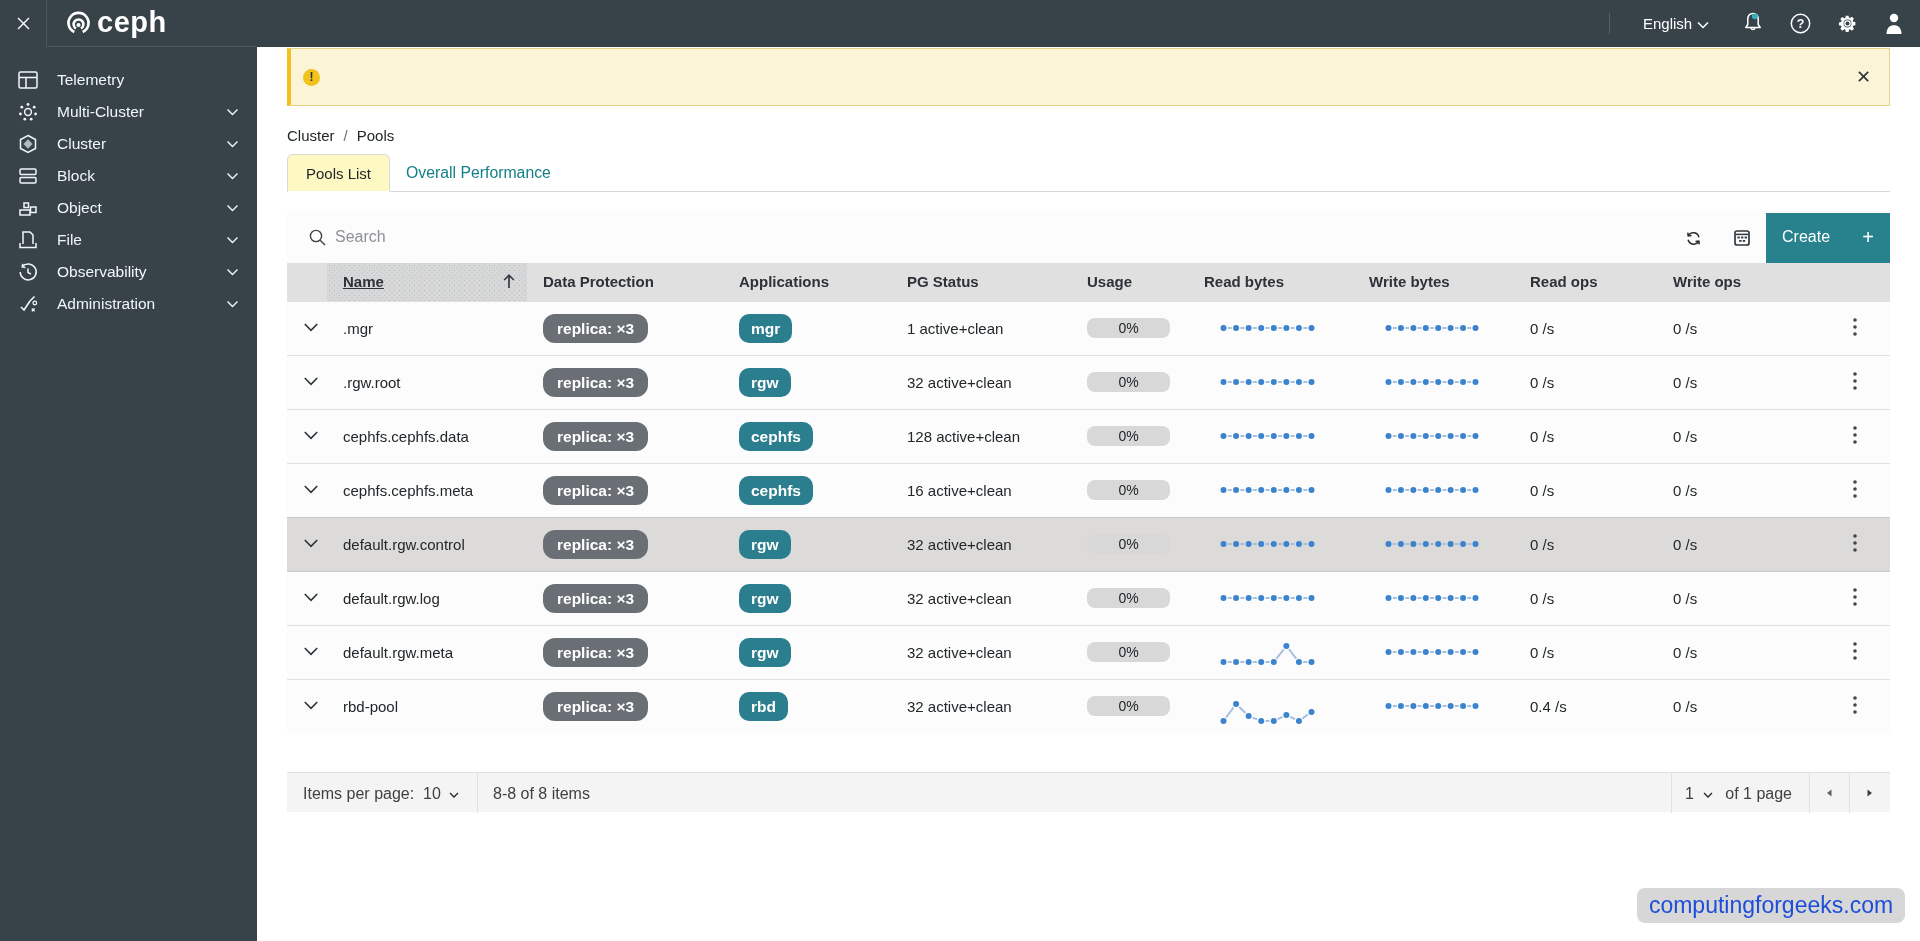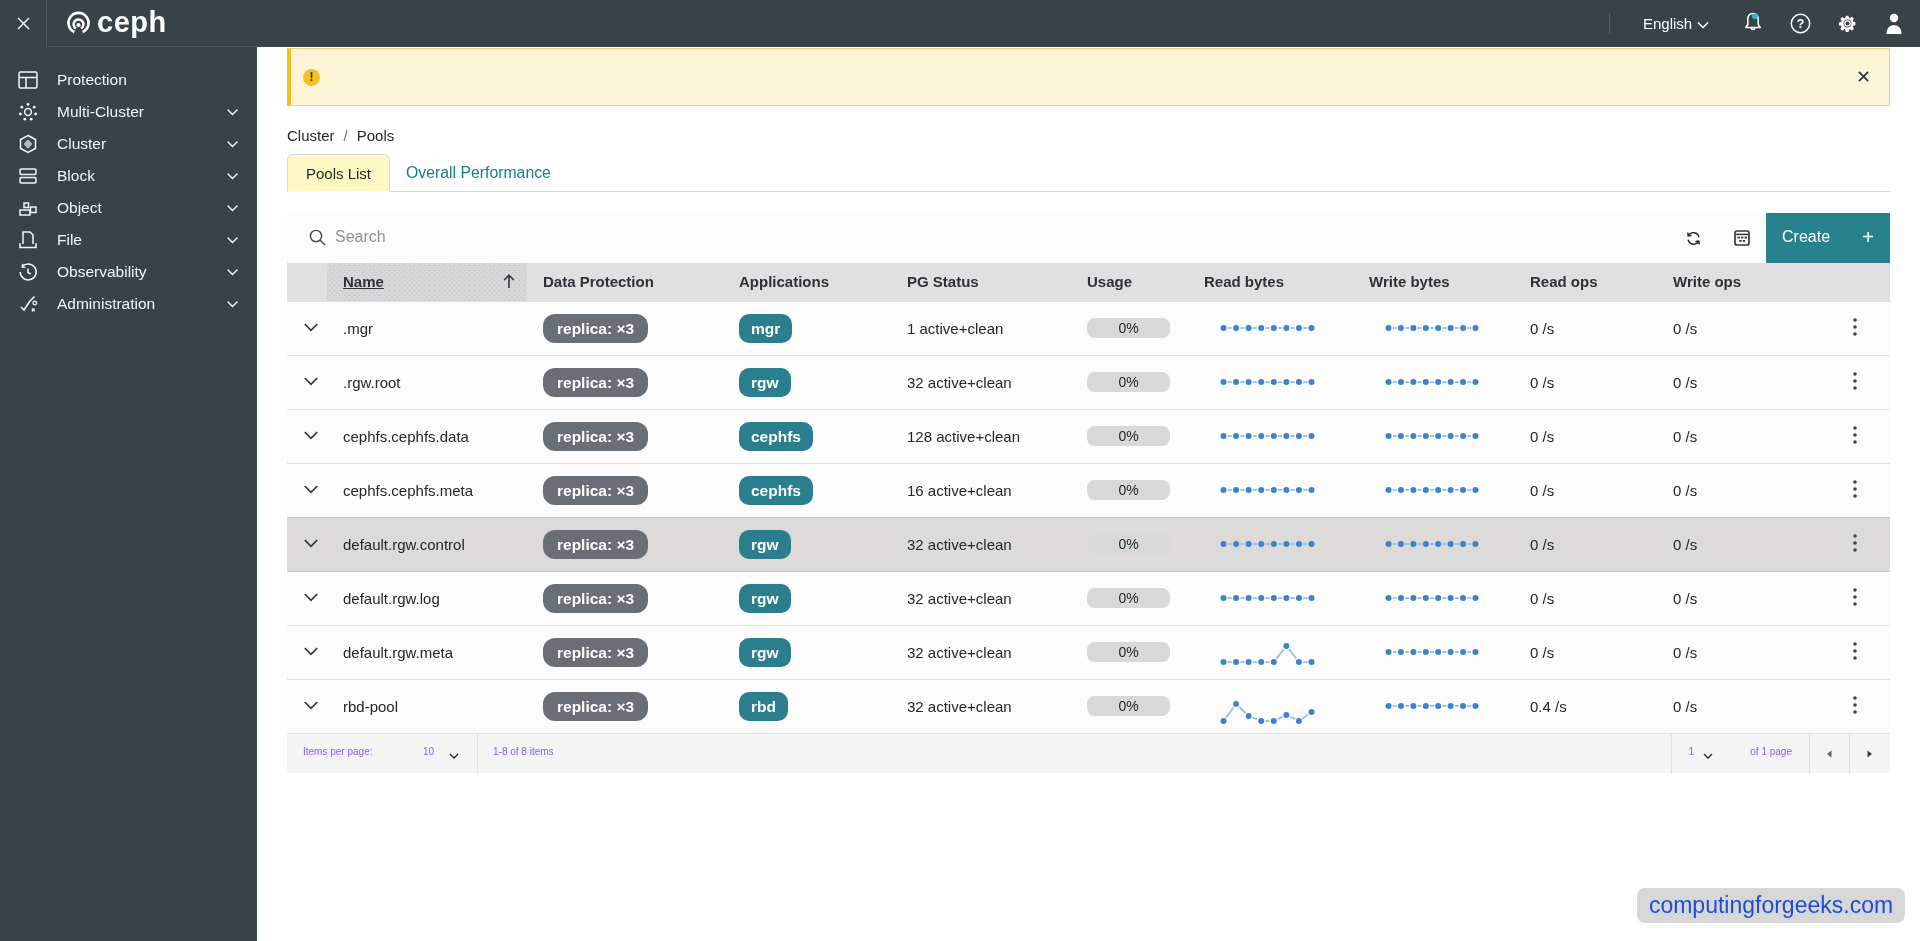--- a/index.html
+++ b/index.html
@@ -63,21 +63,21 @@
 th .uparrow { position:absolute; right:12px; top:10px; }
 table.tbl td { height:54px; font-size:15px; color:#21272a; border-top:1px solid #e0e0e0; padding:0 0 0 16px; background:#fcfcfc; }
 tr.sel td { background:#dcdbd9; border-top:1px solid #c9c8c6; }
 tr.aftersel td { border-top:1px solid #c9c8c6; }
 td.chev { padding-left:20px; text-align:left; }
 .badge-rep { display:inline-block; background:#696f74; color:#fff; font-weight:bold; font-size:15.5px; line-height:19px; border-radius:12px; padding:5px 14px; }
 .badge-app { display:inline-block; background:#2b7e8d; color:#fff; font-weight:bold; font-size:15.5px; line-height:19px; border-radius:10px; padding:5px 12px; }
 .usage { display:inline-block; width:83px; height:20px; background:#d8d8d8; border-radius:8px; color:#21272a; font-size:14px; text-align:center; line-height:20px; }
 
 
-.pager { position:relative; width:1603px; height:40px; background:#f4f4f4; border-top:1px solid #e0e0e0; font-size:10px; color:#8b5cf6; }
+.pager { position:relative; width:1603px; height:40px; background:#f4f4f4; border-top:1px solid #e0e0e0; font-size:16px; color:#404040;margin-top:39px; }
 .pager .ipp { position:absolute; left:16px; top:12px; }
 .pager .ten { position:absolute; left:136px; top:12px; }
 .pager .tenchev { position:absolute; left:161px; top:16px; }
 .pager .vdiv1 { position:absolute; left:190px; top:0; width:1px; height:40px; background:#e0e0e0; }
 .pager .range { position:absolute; left:206px; top:12px; }
 .pager .p1 { position:absolute; right:196px; top:12px; }
 .pager .p1chev { position:absolute; right:176px; top:16px; }
 .pager .ofpage { position:absolute; right:98px; top:12px; }
 .pager .vdiv0 { position:absolute; left:1384px; top:0; width:1px; height:40px; background:#e0e0e0; }
 .pager .vdiv2 { position:absolute; right:80px; top:0; width:1px; height:40px; background:#e0e0e0; }
@@ -133,21 +133,21 @@
   </div>
 </div>
 
 <div style="position:absolute;left:48px;top:46px;width:209px;height:1px;background:#4d575e;z-index:5"></div>
 <div class="sidebar" id="sidebar">
     <div class="nav-item" style="top:17px">
     <svg class="nicon" width="20" height="20" viewBox="0 0 20 20">
         <rect x="1" y="2" width="18" height="16" rx="1.5" fill="none" stroke="#f2f6f7" stroke-width="1.5"></rect>
         <path d="M1 7.5 L19 7.5 M8 7.5 L8 18" stroke="#f2f6f7" stroke-width="1.5"></path>
       </svg>
-    <span class="nlabel">Protection</span>
+    <span class="nlabel">Telemetry</span>
     </div>
     <div class="nav-item" style="top:49px">
     <svg class="nicon" width="20" height="20" viewBox="0 0 20 20">
         <circle cx="10" cy="10" r="3.4" fill="none" stroke="#f2f6f7" stroke-width="1.5"></circle>
         <g fill="#f2f6f7">
           <circle cx="10" cy="2.4" r="1.4"></circle>
           <circle cx="16.2" cy="5.2" r="1.4"></circle>
           <circle cx="17.6" cy="12" r="1.4"></circle>
           <circle cx="13.2" cy="17.2" r="1.4"></circle>
           <circle cx="6.8" cy="17.2" r="1.4"></circle>
@@ -726,21 +726,21 @@
           </tr>
         </tbody>
       </table>
     <div class="pager">
       <span class="ipp">Items per page:</span>
       <span class="ten">10</span>
       <svg class="tenchev" width="12" height="12" viewBox="0 0 12 12">
           <path d="M2 4 L6 8 L10 4" fill="none" stroke="#21272a" stroke-width="1.3"></path>
         </svg>
       <div class="vdiv1"></div>
-      <span class="range">1-8 of 8 items</span>
+      <span class="range">8-8 of 8 items</span>
       <span class="p1">1</span>
       <svg class="p1chev" width="12" height="12" viewBox="0 0 12 12">
           <path d="M2 4 L6 8 L10 4" fill="none" stroke="#21272a" stroke-width="1.3"></path>
         </svg>
       <span class="ofpage">of 1 page</span>
       <div class="vdiv0"></div>
       <div class="vdiv2"></div>
       <div class="vdiv3"></div>
       <svg class="arrL" width="11" height="12" viewBox="0 0 11 12">
           <polygon points="7.5,2.5 3,6 7.5,9.5" fill="#5d6369"></polygon>

